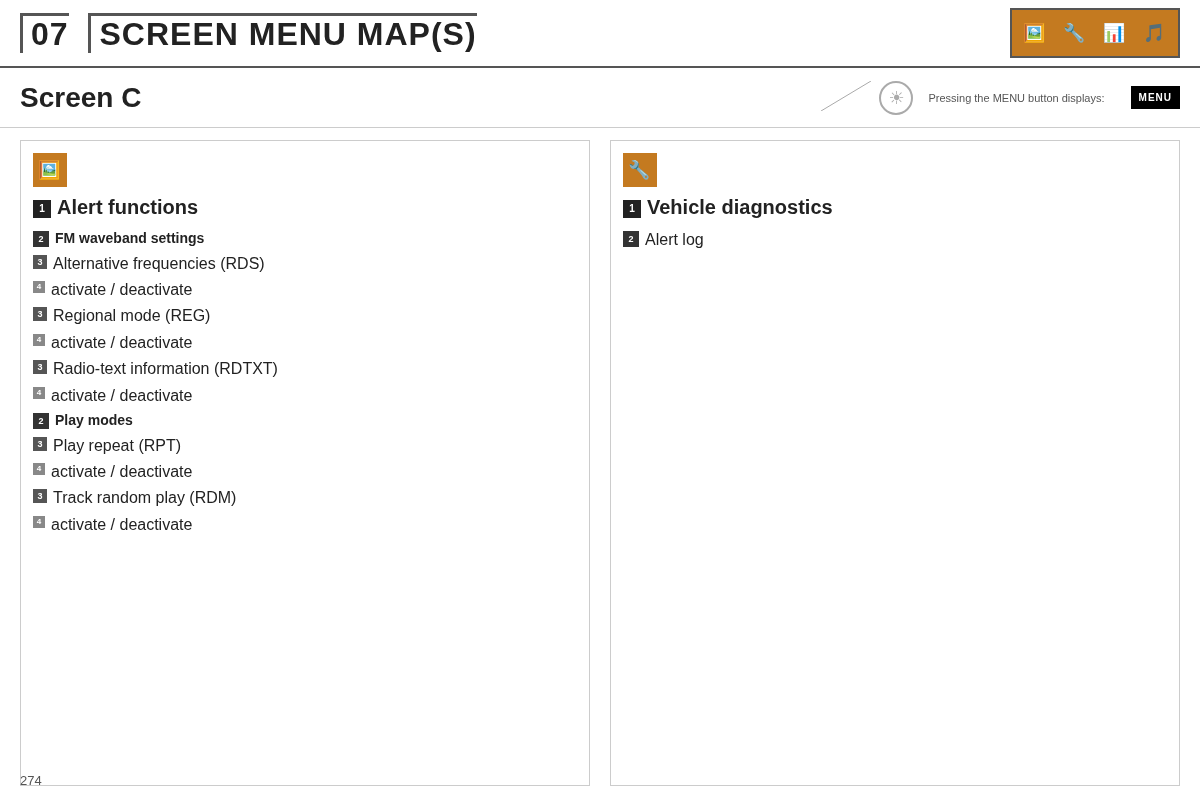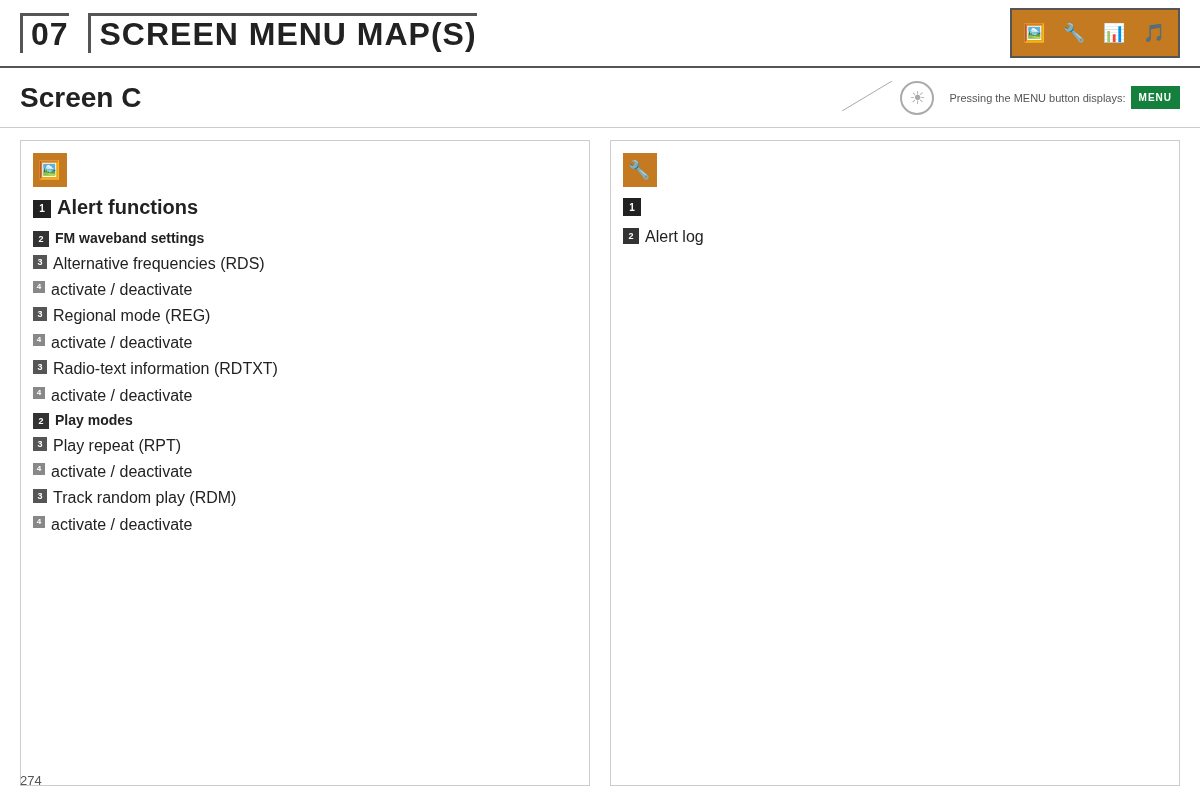--- a/index.html
+++ b/index.html
@@ -79,24 +79,24 @@
       display: flex;
       align-items: center;
       justify-content: center;
       font-size: 18px;
       color: #aaa;
       margin-right: 15px;
     }
     .menu-button-text {
       font-size: 11px;
       color: #555;
-      margin-right: 5px;
+      margin-right: 26px;
     }
     .menu-btn {
-      background: #15803d;
+      background: #000000;
       color: #fff;
       padding: 6px 8px;
       font-size: 10px;
       font-weight: bold;
       letter-spacing: 1px;
       min-width: 45px;
       text-align: center;
     }
 
     
@@ -286,20 +286,21 @@
       </div>
     </div>
   </div>
 
   <div class="panel-right">
     <div class="panel-header">
       <div style="display:flex; flex-direction:column; align-items:flex-start;">
         <div class="panel-icon">🔧</div>
         <div style="display:flex; align-items:center; margin-top:4px;">
           <div class="num-badge level1">1</div>
+          <span style="font-size:20px; font-weight:bold;">Vehicle diagnostics</span>
         </div>
       </div>
     </div>
 
     <div>
 
       <div class="menu-item">
         <div class="num-badge level2">2</div>
         <span class="item-text small">Alert log</span>
       </div>

